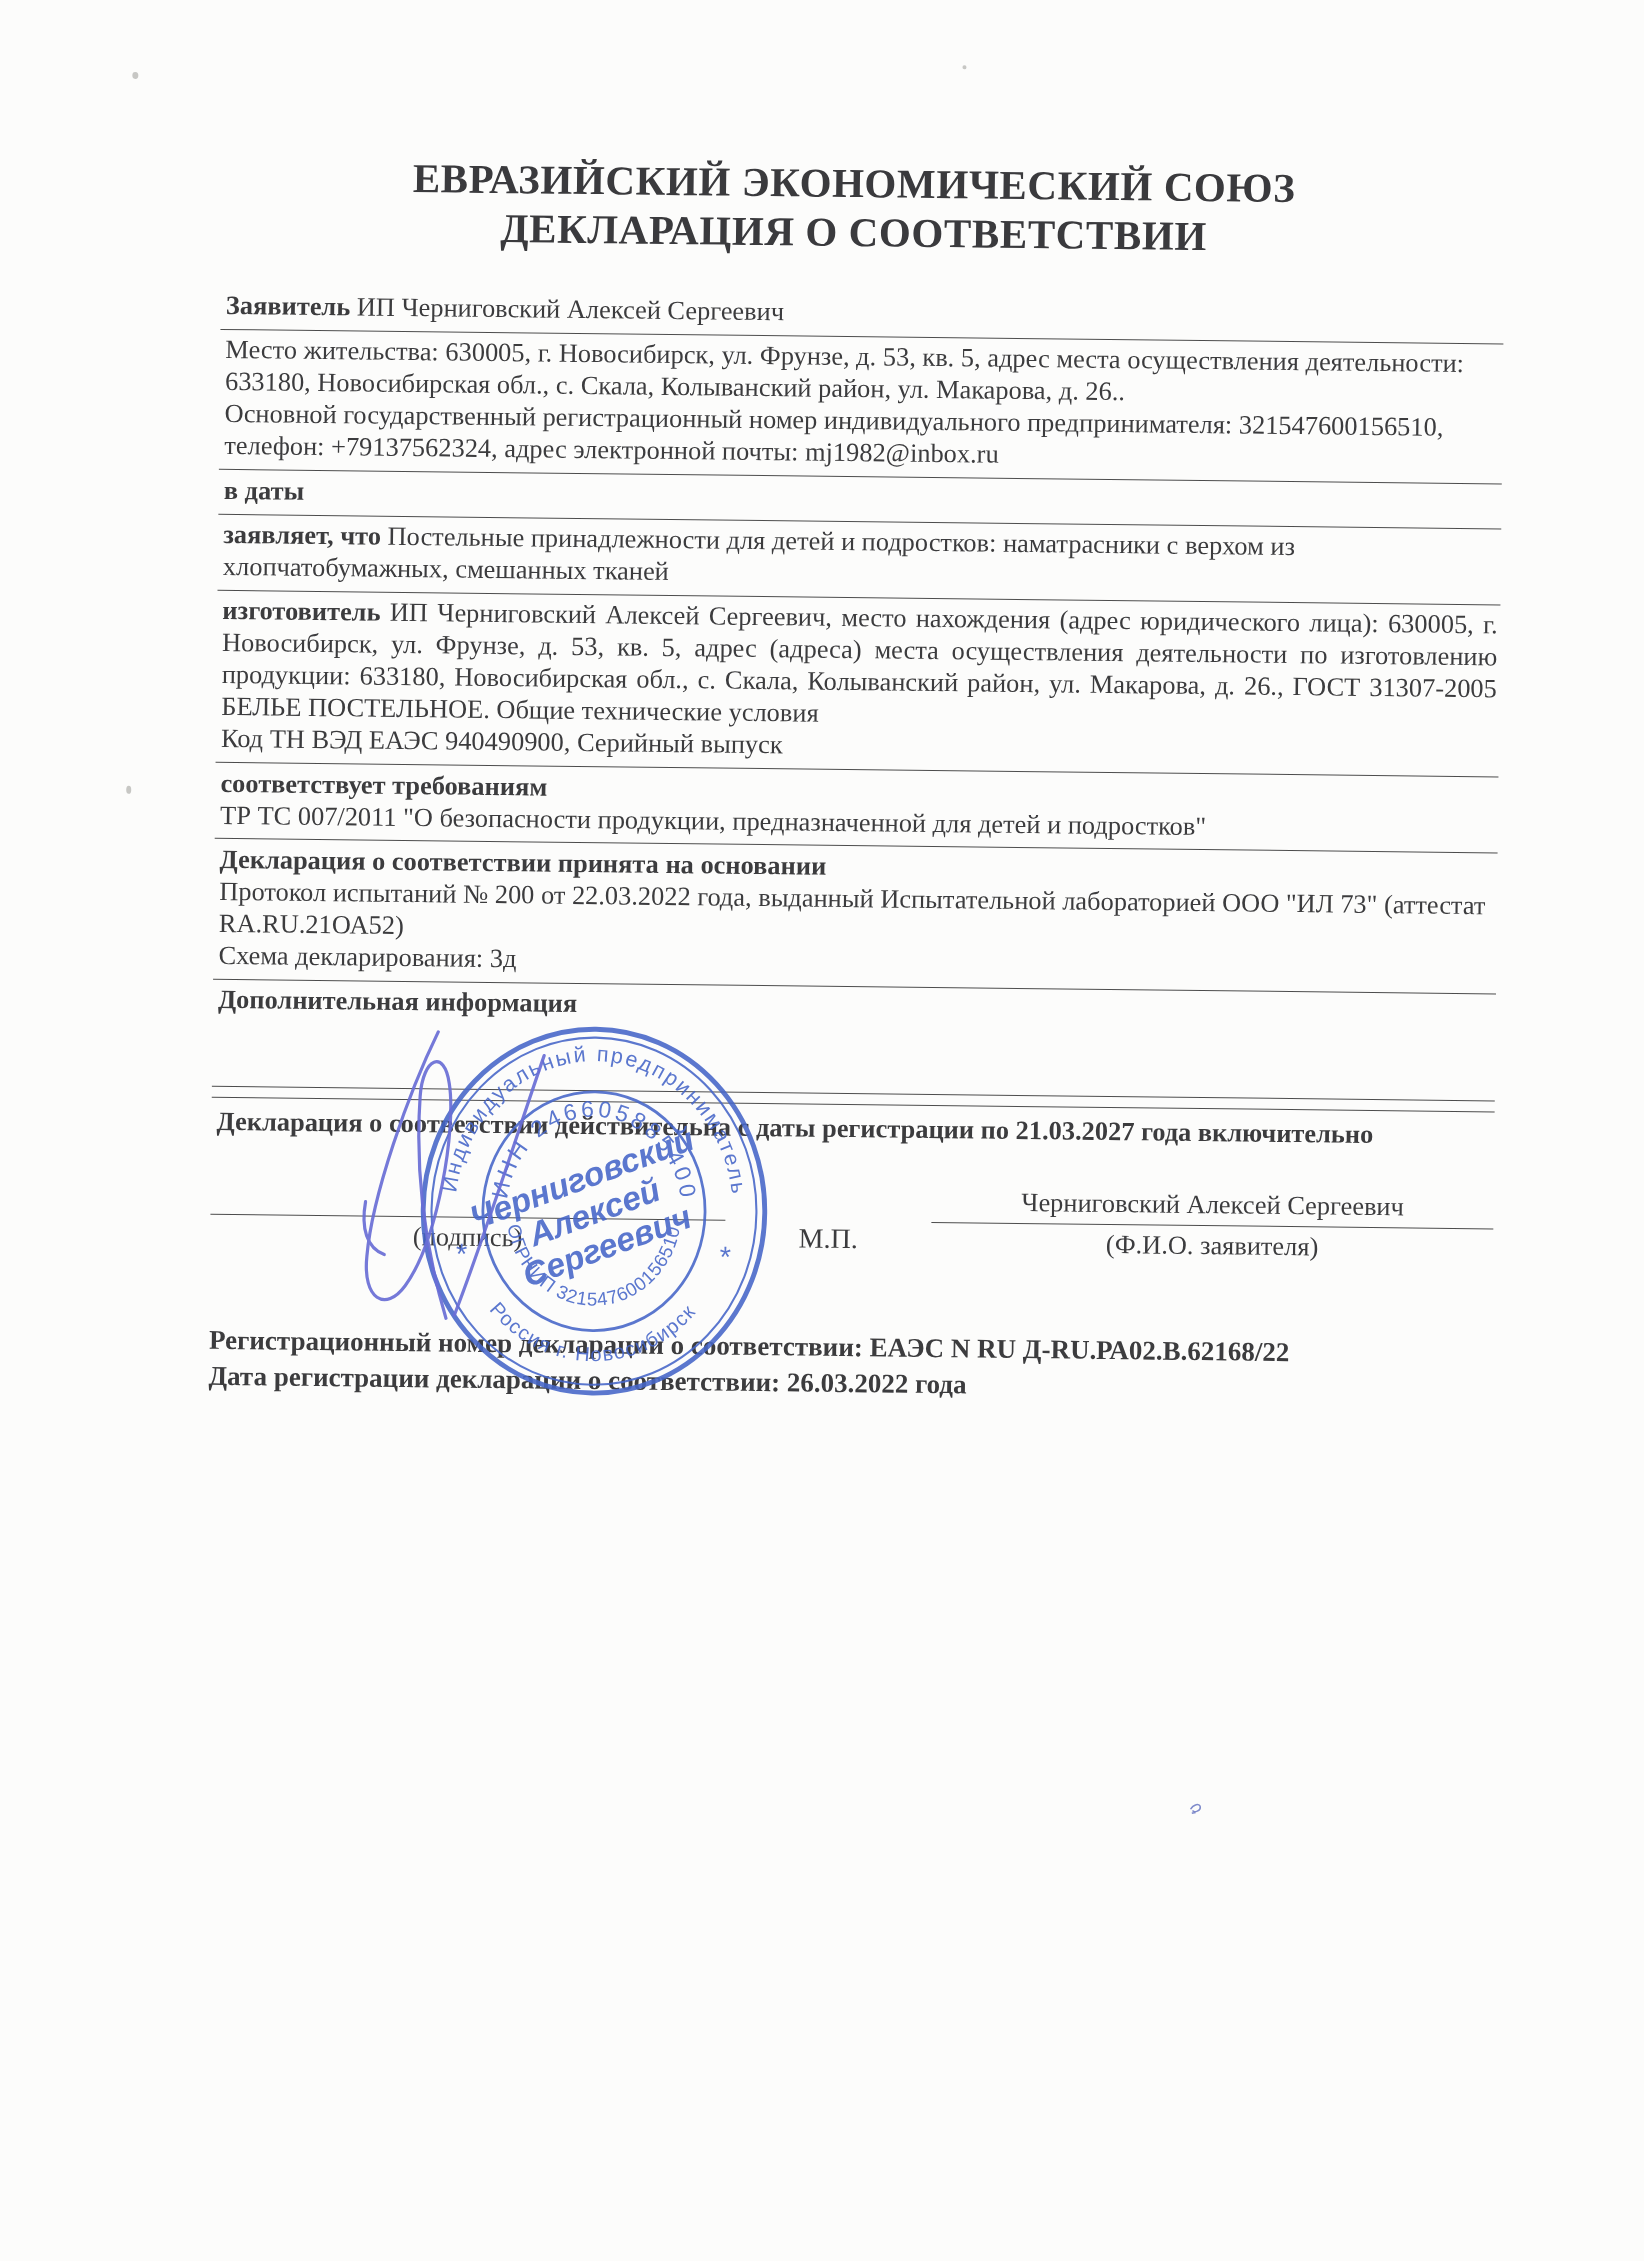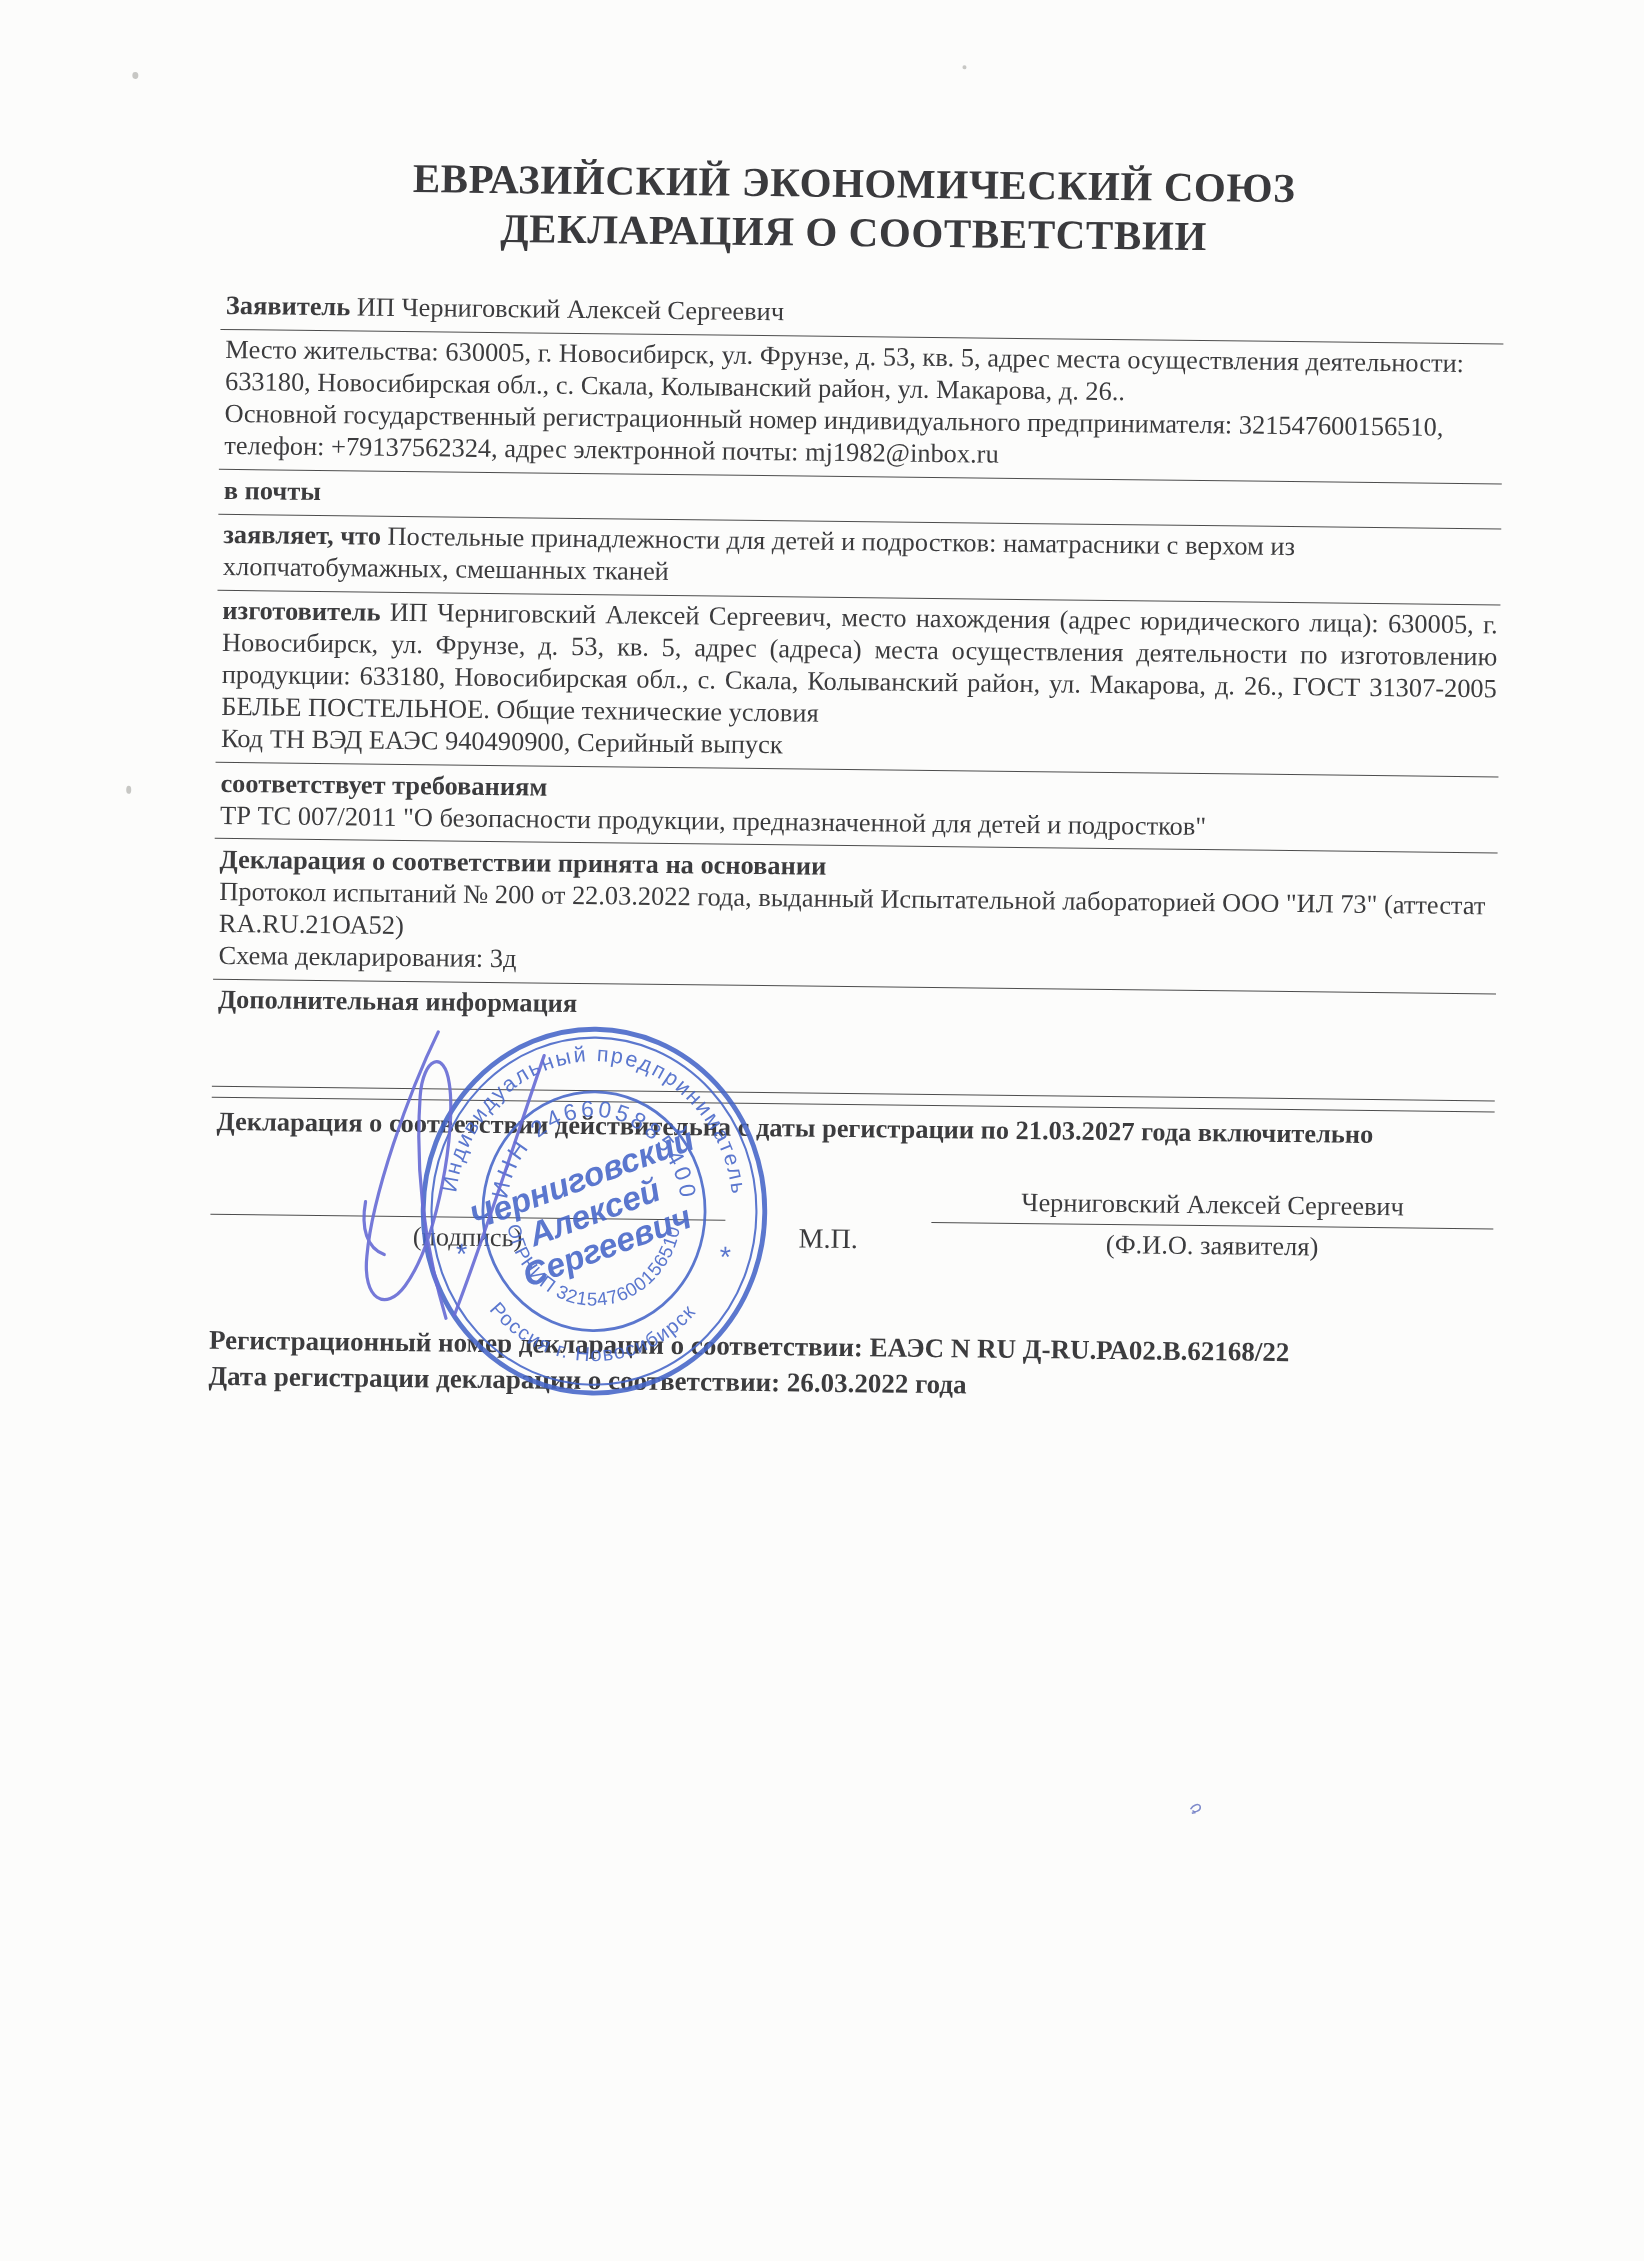--- a/index.html
+++ b/index.html
@@ -77,21 +77,21 @@
       <span class="lbl">Заявитель</span>
       <span>ИП Черниговский Алексей Сергеевич</span>
     </div>
 
     <div class="row">
       <div>Место жительства: 630005, г. Новосибирск, ул. Фрунзе, д. 53, кв. 5, адрес места осуществления деятельности: 633180, Новосибирская обл., с. Скала, Колыванский район, ул. Макарова, д. 26..</div>
       <div>Основной государственный регистрационный номер индивидуального предпринимателя: 321547600156510, телефон: +79137562324, адрес электронной почты: mj1982@inbox.ru</div>
     </div>
 
     <div class="row">
-      <span class="lbl">в почты</span>
+      <span class="lbl">в даты</span>
     </div>
 
     <div class="row">
       <span class="lbl">заявляет, что</span>
       <span>Постельные принадлежности для детей и подростков: наматрасники с верхом из хлопчатобумажных, смешанных тканей</span>
     </div>
 
     <div class="row">
       <div class="just">
         <span class="lbl">изготовитель</span>

